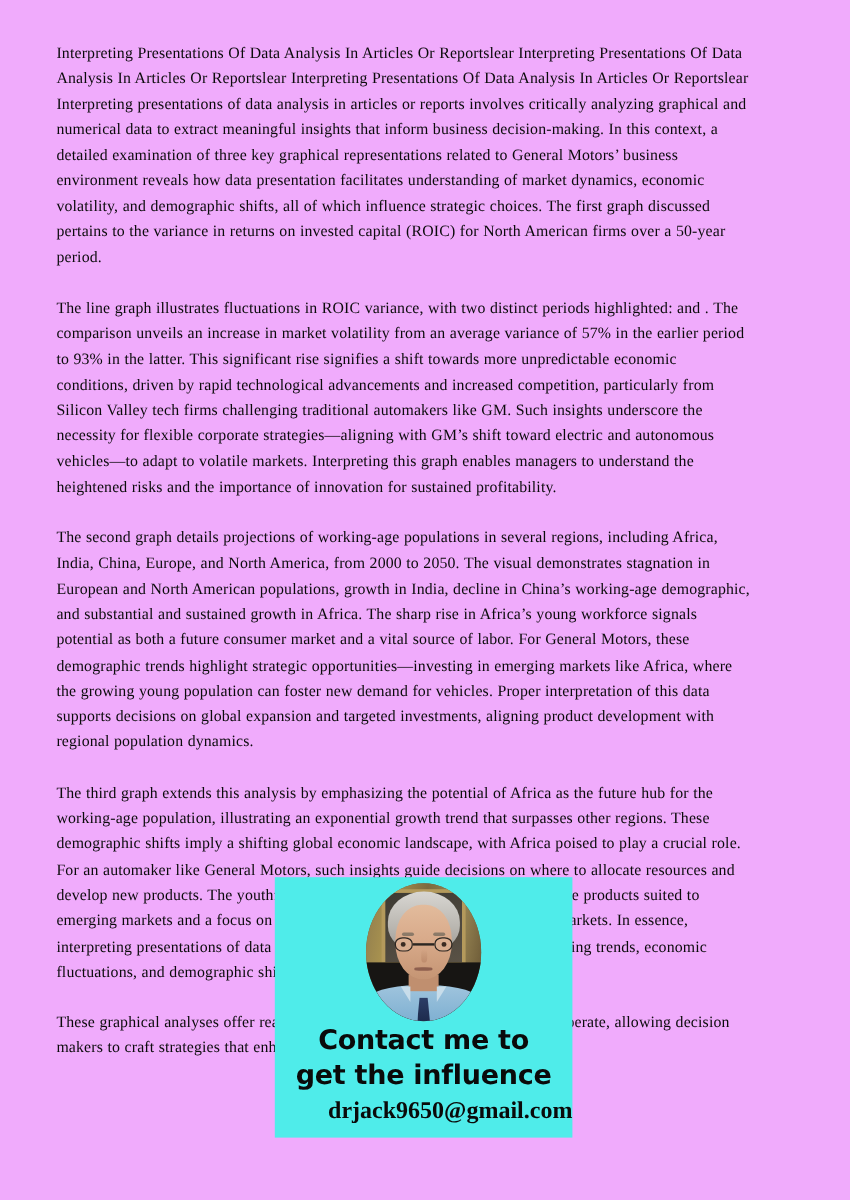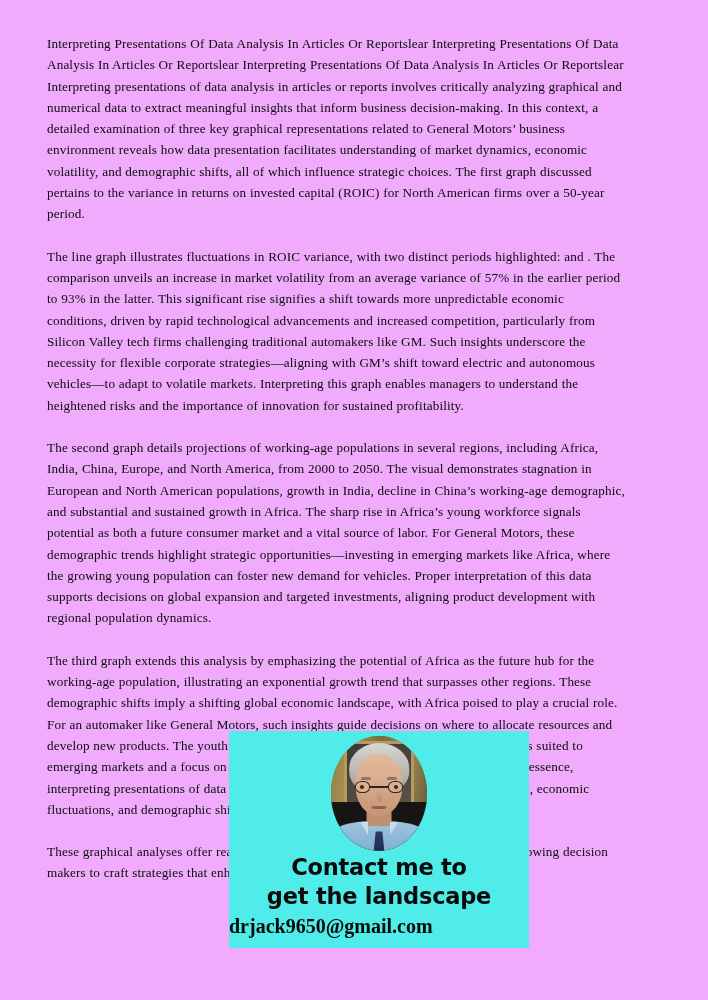--- a/index.html
+++ b/index.html
@@ -41,21 +41,21 @@
     text-align: left;
     letter-spacing: 0.01em;
     word-spacing: 0.02em;
   }
 
   
   #watermark {
     position: absolute;
     left: 229px;
     top: 731px;
-    width: 300px;
+    width: 248px;
     height: 217px;
     background: #4fecea;
     overflow: hidden;
     z-index: 10;
   }
 
   .wm-photo-wrap {
     position: absolute;
     left: 50%;
     top: 5px;
@@ -216,21 +216,21 @@
   .wm-headline .l1,
   .wm-headline .l2 {
     display: block;
   }
 
   .wm-email {
     position: absolute;
     left: 0;
     right: 0;
     top: 183px;
-    text-align: left;
+    text-align: right;
     font-family: "Liberation Serif", "DejaVu Serif", serif;
     font-weight: 700;
     font-size: 20px;
     line-height: 24px;
     color: #0a0a0a;
   }
 </style>
 </head>
 <body>
 
@@ -265,20 +265,20 @@
         <div class="ph-nose"></div>
         <div class="ph-mouth"></div>
         <div class="ph-collar-l"></div>
         <div class="ph-collar-r"></div>
         <div class="ph-tie"></div>
       </div>
     </div>
 
     <div class="wm-headline">
       <span class="l1">Contact me to</span>
-      <span class="l2">get the landscape</span>
+      <span class="l2">get the influence</span>
     </div>
 
     <div class="wm-email">drjack9650@gmail.com</div>
 
   </div>
 
 </div>
 
 </body></html>

